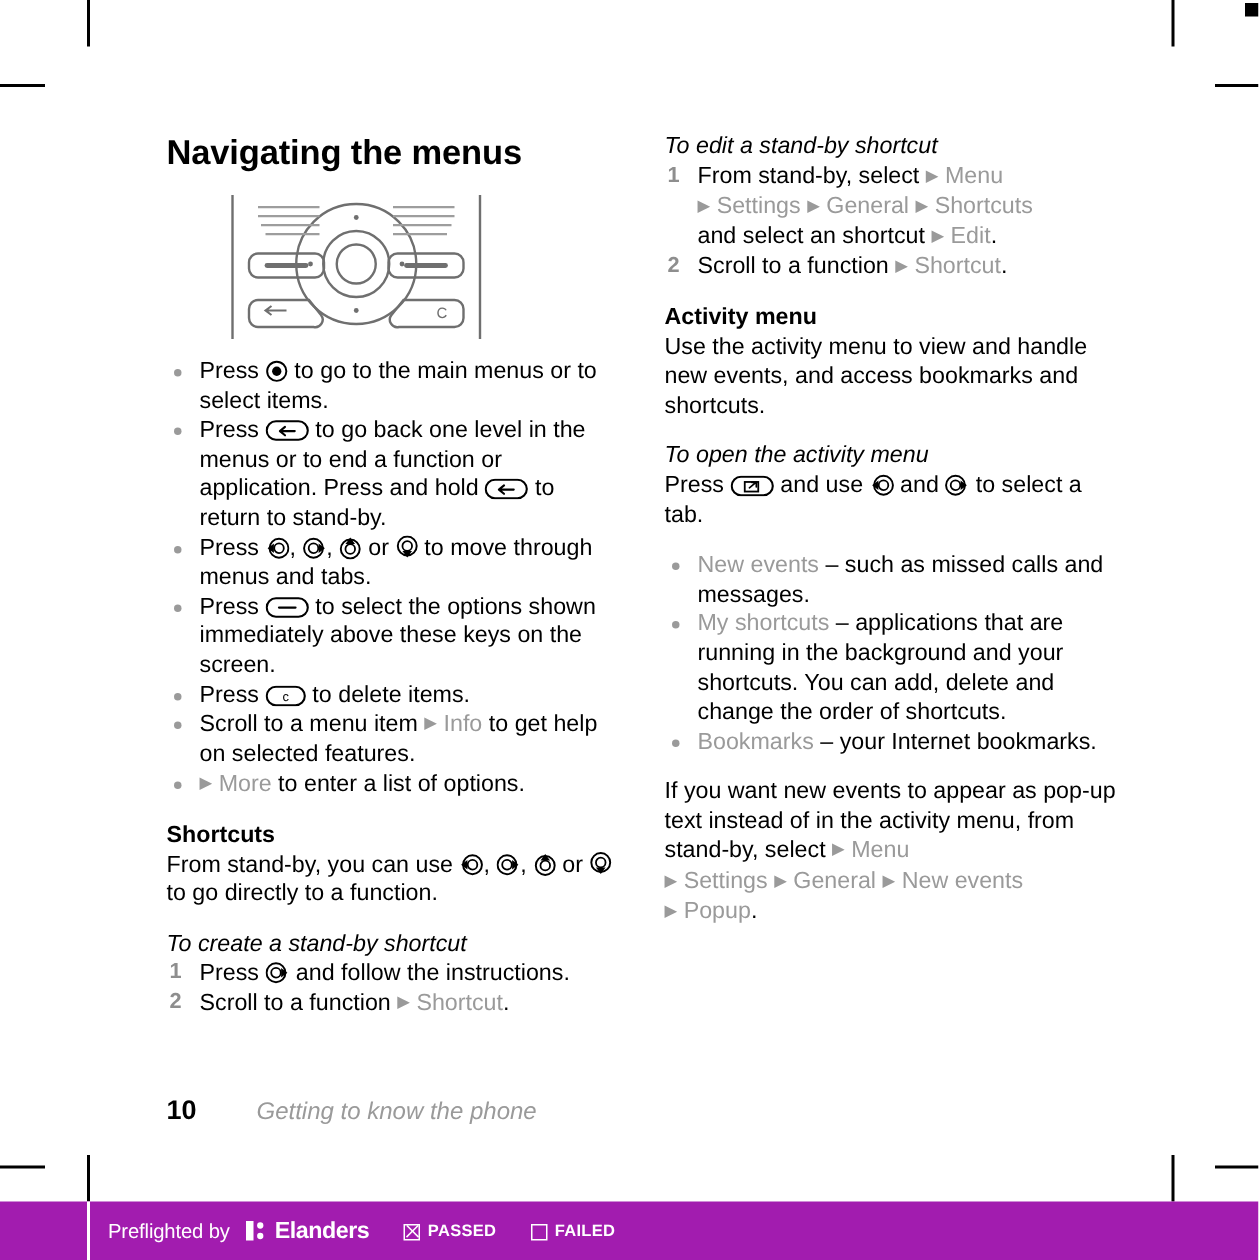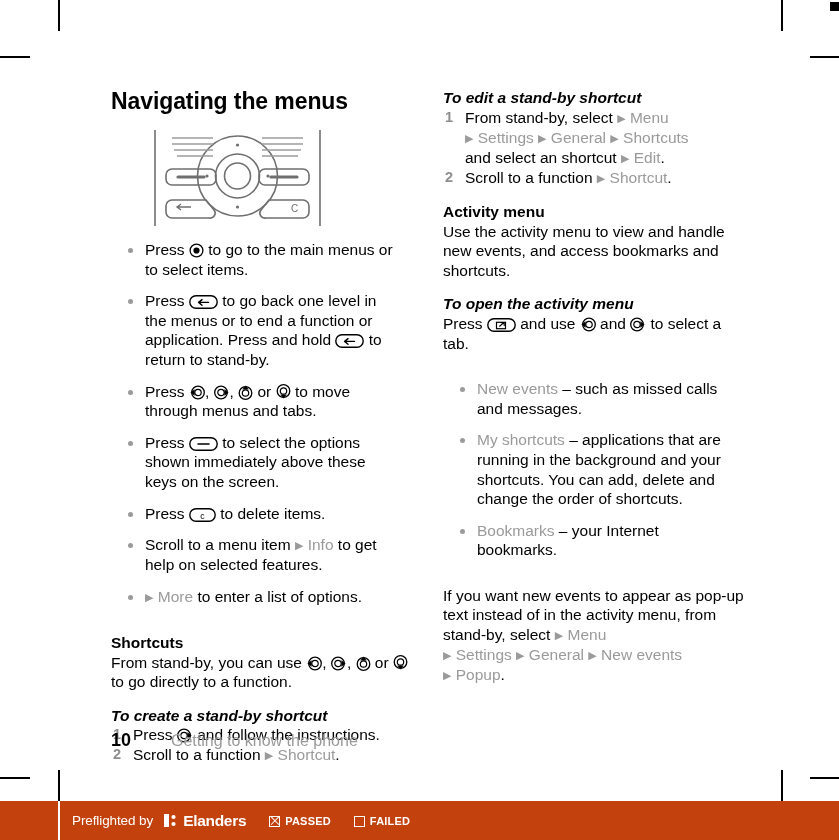--- a/index.html
+++ b/index.html
@@ -49,39 +49,39 @@
   p.intro { margin: 0; }
 
   h3.sub {
     font-size: 15.5px;
     font-weight: bold;
     margin: 0;
     line-height: 19.6px;
   }
   h3.subi {
     font-size: 15.5px;
-    font-weight: bold;
+    font-weight: normal;
     font-style: italic;
     margin: 0;
     line-height: 19.6px;
   }
 
   .gray { color: #9a9a9a; }
   .arrow { color: #9a9a9a; font-size: 11px; vertical-align: 1.5px; letter-spacing: 0; }
 
   
   ul.bul {
     list-style: none;
     margin: 0;
     padding: 0;
   }
   ul.bul > li {
     position: relative;
     padding-left: 22px;
-    margin: 12px;
+    margin: 0;
   }
   ul.bul > li::before {
     content: "";
     position: absolute;
     left: 5px;
     top: 8px;
     width: 5px;
     height: 5px;
     border-radius: 50%;
     background: #9a9a9a;
@@ -138,30 +138,31 @@
   }
   .pagenum {
     font-size: 18px;
     font-weight: bold;
     color: #000;
     width: 60px;
   }
   .chaptertitle {
     font-size: 16px;
     color: #9a9a9a;
+    font-style: italic;
   }
 
   
   .preflight-bar {
     position: absolute;
     left: 0;
     top: 801px;
     width: 839px;
     height: 39px;
-    background: #c2410c;
+    background: #a21caf;
     color: #ffffff;
   }
   .pf-inner {
     position: absolute;
     left: 58px;
     top: 0;
     height: 39px;
     display: flex;
     align-items: center;
     gap: 9px;

